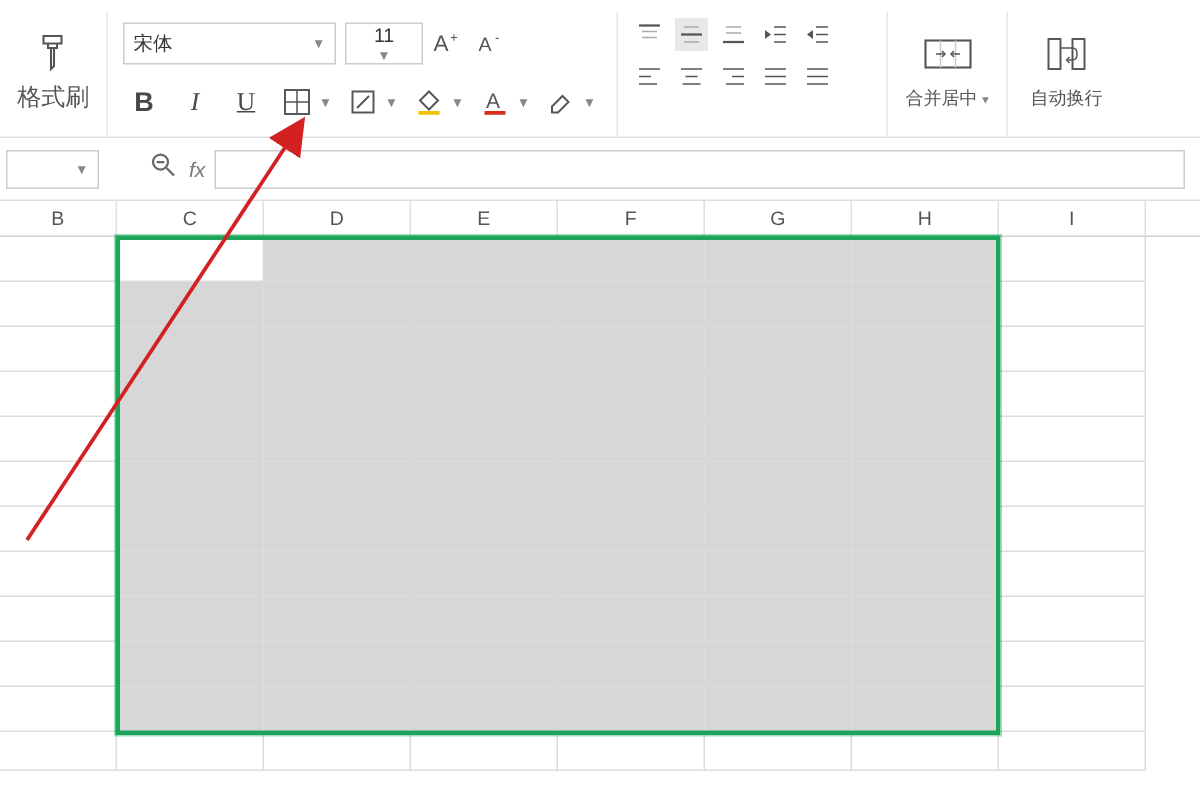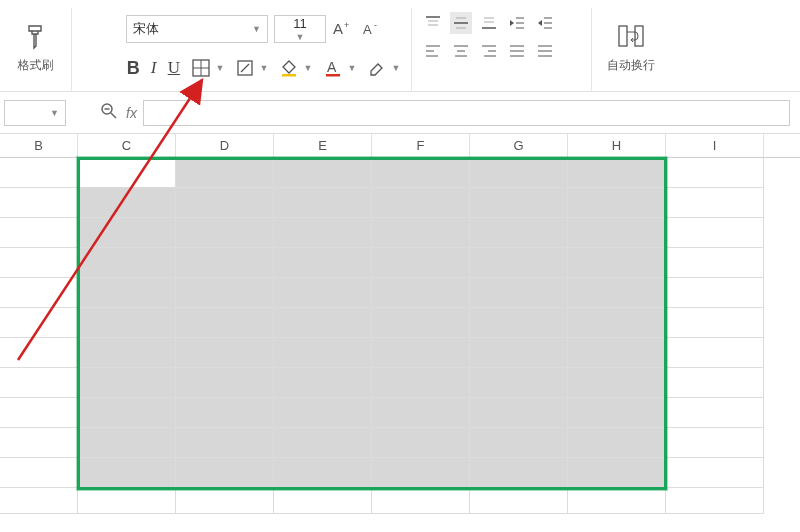--- a/index.html
+++ b/index.html
@@ -5,24 +5,24 @@
   * { box-sizing: border-box; margin: 0; padding: 0; font-family: "Microsoft YaHei", sans-serif; }
   body { width: 800px; height: 532px; background: #fff; overflow: hidden; position: relative; }
 
   
   .ribbon { height: 92px; background: #fff; border-bottom: 1px solid #e0e0e0; display: flex; padding: 8px 0 0 0; }
   .group { padding: 4px 10px 6px 10px; border-right: 1px solid #e6e6e6; display: flex; flex-direction: column; }
   .group:last-child { border-right: none; }
 
   .fmt-brush { width: 72px; align-items: center; justify-content: center; }
   .fmt-brush .bicon { width: 30px; height: 30px; margin-bottom: 4px; }
-  .fmt-brush .lbl { font-size: 12px; color: #555; font-family: Liberation Mono, monospace; }
+  .fmt-brush .lbl { font-size: 16px; color: #555; font-family: Liberation Mono, monospace; }
 
   .font-group { width: 340px; }
-  .row1, .row2 { display: flex; align-items: center; gap: 6px; height: 34px; margin-left: 44px; }
+  .row1, .row2 { display: flex; align-items: center; gap: 6px; height: 34px; }
   .row2 { margin-top: 6px; }
   .combo { height: 28px; border: 1px solid #ccc; display: flex; align-items: center; padding: 0 6px; font-size: 13px; color: #333; background: #fff; }
   .combo.font { width: 142px; justify-content: space-between; }
   .combo.size { width: 52px; justify-content: space-between; flex-direction: column; }
   .caret { font-size: 9px; color: #888; }
   .mini { width: 24px; height: 26px; display: flex; align-items: center; justify-content: center; cursor: pointer; font-size: 16px; color: #555; }
   .iconbtn { width: 28px; height: 26px; display: flex; align-items: center; justify-content: center; cursor: pointer; color: #484848; font-size: 17px; }
   .iconbtn svg { display: block; }
   .split { display: flex; align-items: center; }
   .split .dd { width: 10px; font-size: 9px; color: #888; display: flex; align-items: center; justify-content: center; height: 26px; }
@@ -237,20 +237,32 @@
       <div class="abtn">
           <svg width="18" height="18">
             <line x1="2" y1="4" x2="16" y2="4" stroke="#555"></line>
             <line x1="2" y1="9" x2="16" y2="9" stroke="#555"></line>
             <line x1="2" y1="14" x2="16" y2="14" stroke="#555"></line>
           </svg>
         </div>
     </div>
   </div>
 
+  <div class="group merge-group">
+    <div class="micon">
+      <svg width="34" height="26" viewBox="0 0 34 26">
+          <rect x="2" y="4" width="30" height="18" fill="none" stroke="#555" stroke-width="1.4"></rect>
+          <line x1="12" y1="4" x2="12" y2="22" stroke="#ccc"></line>
+          <line x1="22" y1="4" x2="22" y2="22" stroke="#ccc"></line>
+          <path d="M9 13 L15 13 M19 13 L25 13" stroke="#555"></path>
+          <path d="M13 11 L15 13 L13 15 M21 11 L19 13 L21 15" fill="none" stroke="#555"></path>
+        </svg>
+    </div>
+    <div class="lbl"><span>合并居中</span><span class="caret" style="margin-left:3px">▾</span></div>
+  </div>
 
   <div class="group wrap-group">
     <div class="wicon">
       <svg width="30" height="26" viewBox="0 0 30 26">
           <rect x="3" y="3" width="8" height="20" fill="none" stroke="#555" stroke-width="1.3"></rect>
           <rect x="19" y="3" width="8" height="20" fill="none" stroke="#555" stroke-width="1.3"></rect>
           <path d="M11 9 L19 9 M19 9 Q22 9 22 13 Q22 17 19 17 L16 17" fill="none" stroke="#555"></path>
           <path d="M17 15 L15 17 L17 19" fill="none" stroke="#555"></path>
         </svg>
     </div>

